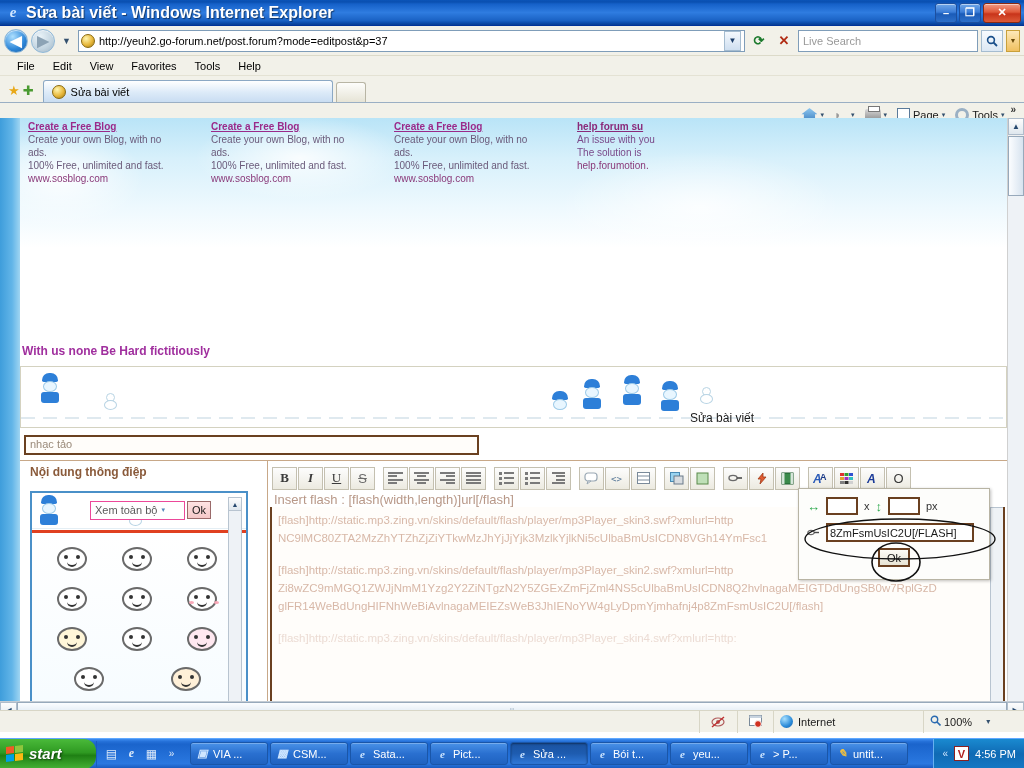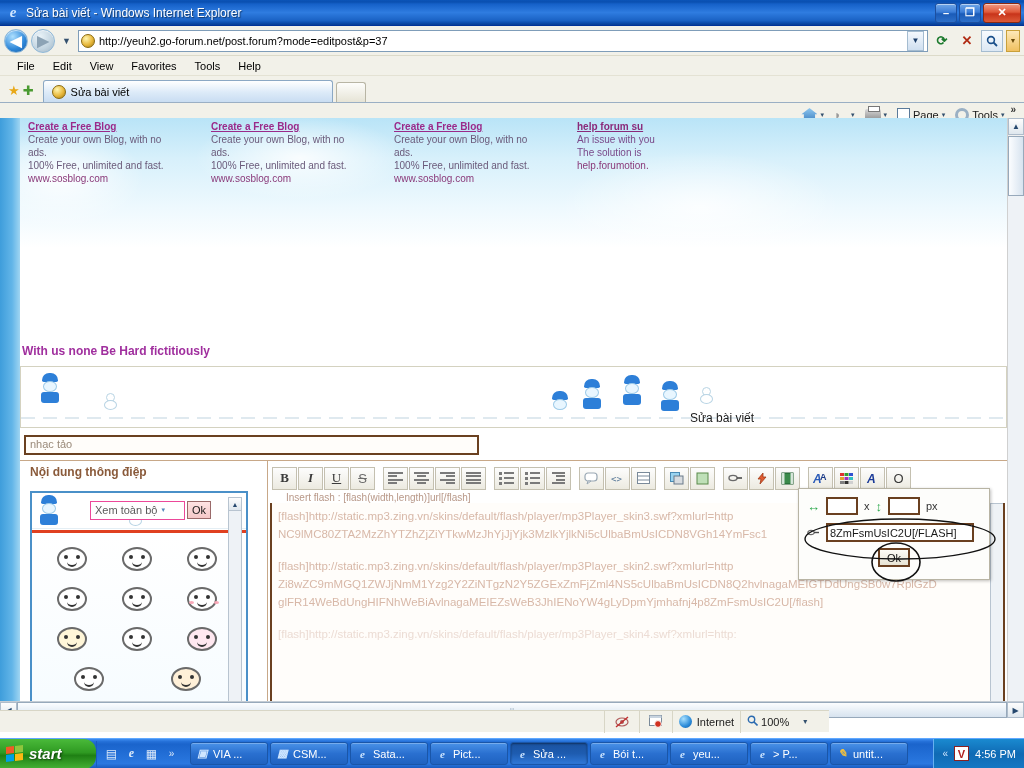--- a/index.html
+++ b/index.html
@@ -21,21 +21,21 @@
     padding-left: 4px;
     border-bottom: 1px solid #003399;
   }
   .tb-icon {
     width: 18px; height: 18px; margin-right: 4px;
     display:flex; align-items:center; justify-content:center;
     color:#cfe6ff; font-size:15px; font-style: italic; font-weight: bold;
     font-family: "Liberation Serif", serif;
   }
   .tb-title {
-    color:#fff; font-weight:normal; font-size:12px;
+    color:#fff; font-weight:bold; font-size:16px;
     text-shadow: 1px 1px 1px rgba(0,0,0,0.5);
     flex:1; white-space:nowrap; overflow:hidden;
   }
   .tb-buttons { display:flex; gap:2px; padding-right:3px; }
   .tb-btn {
     width:22px; height:20px; border-radius:3px;
     border:1px solid #1d4f9e;
     display:flex; align-items:center; justify-content:center;
     color:#fff; font-size:11px; font-weight:bold;
     background: linear-gradient(to bottom, #70a7e8, #3b7dd8 45%, #1a5bb8 55%, #2d6fc9);
@@ -319,21 +319,21 @@
   .align-ico{width:15px;height:12px;display:flex;flex-direction:column;justify-content:space-between;}
   .align-ico i{display:block;height:2px;background:#7a7a7a;}
   .al-l i:nth-child(2){width:60%;} .al-l i:nth-child(4){width:60%;}
   .al-c i:nth-child(2){width:60%;margin:0 auto;} .al-c i:nth-child(4){width:60%;margin:0 auto;}
   .al-r i:nth-child(2){width:60%;margin-left:40%;} .al-r i:nth-child(4){width:60%;margin-left:40%;}
   .list-ico{width:15px;height:12px;display:flex;flex-direction:column;justify-content:space-between;padding-left:5px;position:relative;}
   .list-ico i{display:block;height:2px;background:#7a7a7a;width:100%;}
   .list-ico b{position:absolute;left:0;width:3px;height:3px;background:#7a7a7a;}
   .ebtn svg{display:block;}
   .ehint{
-    color:#b89888;font-size:10px;padding-left:4px;margin-top:1px;margin-left:12px;
+    color:#b89888;font-size:13px;padding-left:4px;margin-top:1px;
   }
   .etext{
     width:735px;height:270px;background:#fffdfa;
     border:2px solid #6a4020;border-top:none;
     padding:4px 6px;color:#d8b8a8;font-size:11.5px;line-height:18px;
     overflow:hidden;word-break:break-all;
     position:relative;
   }
   .etext .line{white-space:nowrap;overflow:hidden;}
   .etext .blk{margin-bottom:14px;}
@@ -376,21 +376,21 @@
   
   .hscroll{
     position:absolute;left:0;bottom:0;width:1024px;height:17px;
     background:#eef2f6;border-top:1px solid #c4ccd4;display:flex;
   }
   .hscroll .ha{width:17px;background:linear-gradient(#fdfdfd,#dfe7ee);border:1px solid #aebccb;display:flex;align-items:center;justify-content:center;font-size:8px;color:#26486e;}
   .hscroll .hthumb{flex:1;background:linear-gradient(to bottom,#fbfdff,#d7e3ef);border:1px solid #97a9bb;display:flex;align-items:center;justify-content:center;color:#8aa0b4;font-size:8px;}
 
   
   .statusbar{
-    position:absolute;left:0;top:710px;width:829px;height:22px;
+    position:absolute;left:0;top:710px;width:1024px;height:22px;
     background:#f2f1e9;border-top:1px solid #d8d6c6;
     display:flex;align-items:center;font-size:11px;color:#1a1a1a;
   }
   .sb-cell{height:22px;border-right:1px solid #d8d6c6;display:flex;align-items:center;padding:0 6px;}
   .globe{width:13px;height:13px;border-radius:50%;background:radial-gradient(circle at 35% 30%,#a8e0ff,#2a8ad8 60%,#1558a0);margin-right:5px;}
   .zoomico{color:#2a6ab0;font-size:11px;margin-right:3px;}
 
   
   .taskbar{
     position:absolute;left:0;top:738px;width:1024px;height:30px;
@@ -454,20 +454,23 @@
     <div class="navbtn">◀</div>
     <div class="navbtn fwd">▶</div>
     <div class="navdrop">▼</div>
     <div class="urlbox">
       <div class="fav-ico"></div>
       <div class="urltext">http://yeuh2.go-forum.net/post.forum?mode=editpost&amp;p=37</div>
       <div class="urldrop">▼</div>
     </div>
     <div class="ibtn refresh">⟳</div>
     <div class="ibtn stop">✕</div>
+    <div class="searchbox">
+      <span>Live Search</span>
+    </div>
     <div class="searchgo">
       <svg width="12" height="12" viewBox="0 0 12 12">
           <circle cx="5" cy="5" r="3.4" fill="none" stroke="#1a4f8a" stroke-width="1.6"></circle>
           <line x1="7.5" y1="7.5" x2="11" y2="11" stroke="#1a4f8a" stroke-width="1.8"></line>
         </svg>
     </div>
     <div class="searchdrop">▼</div>
   </div>
 
   <div class="menubar">

